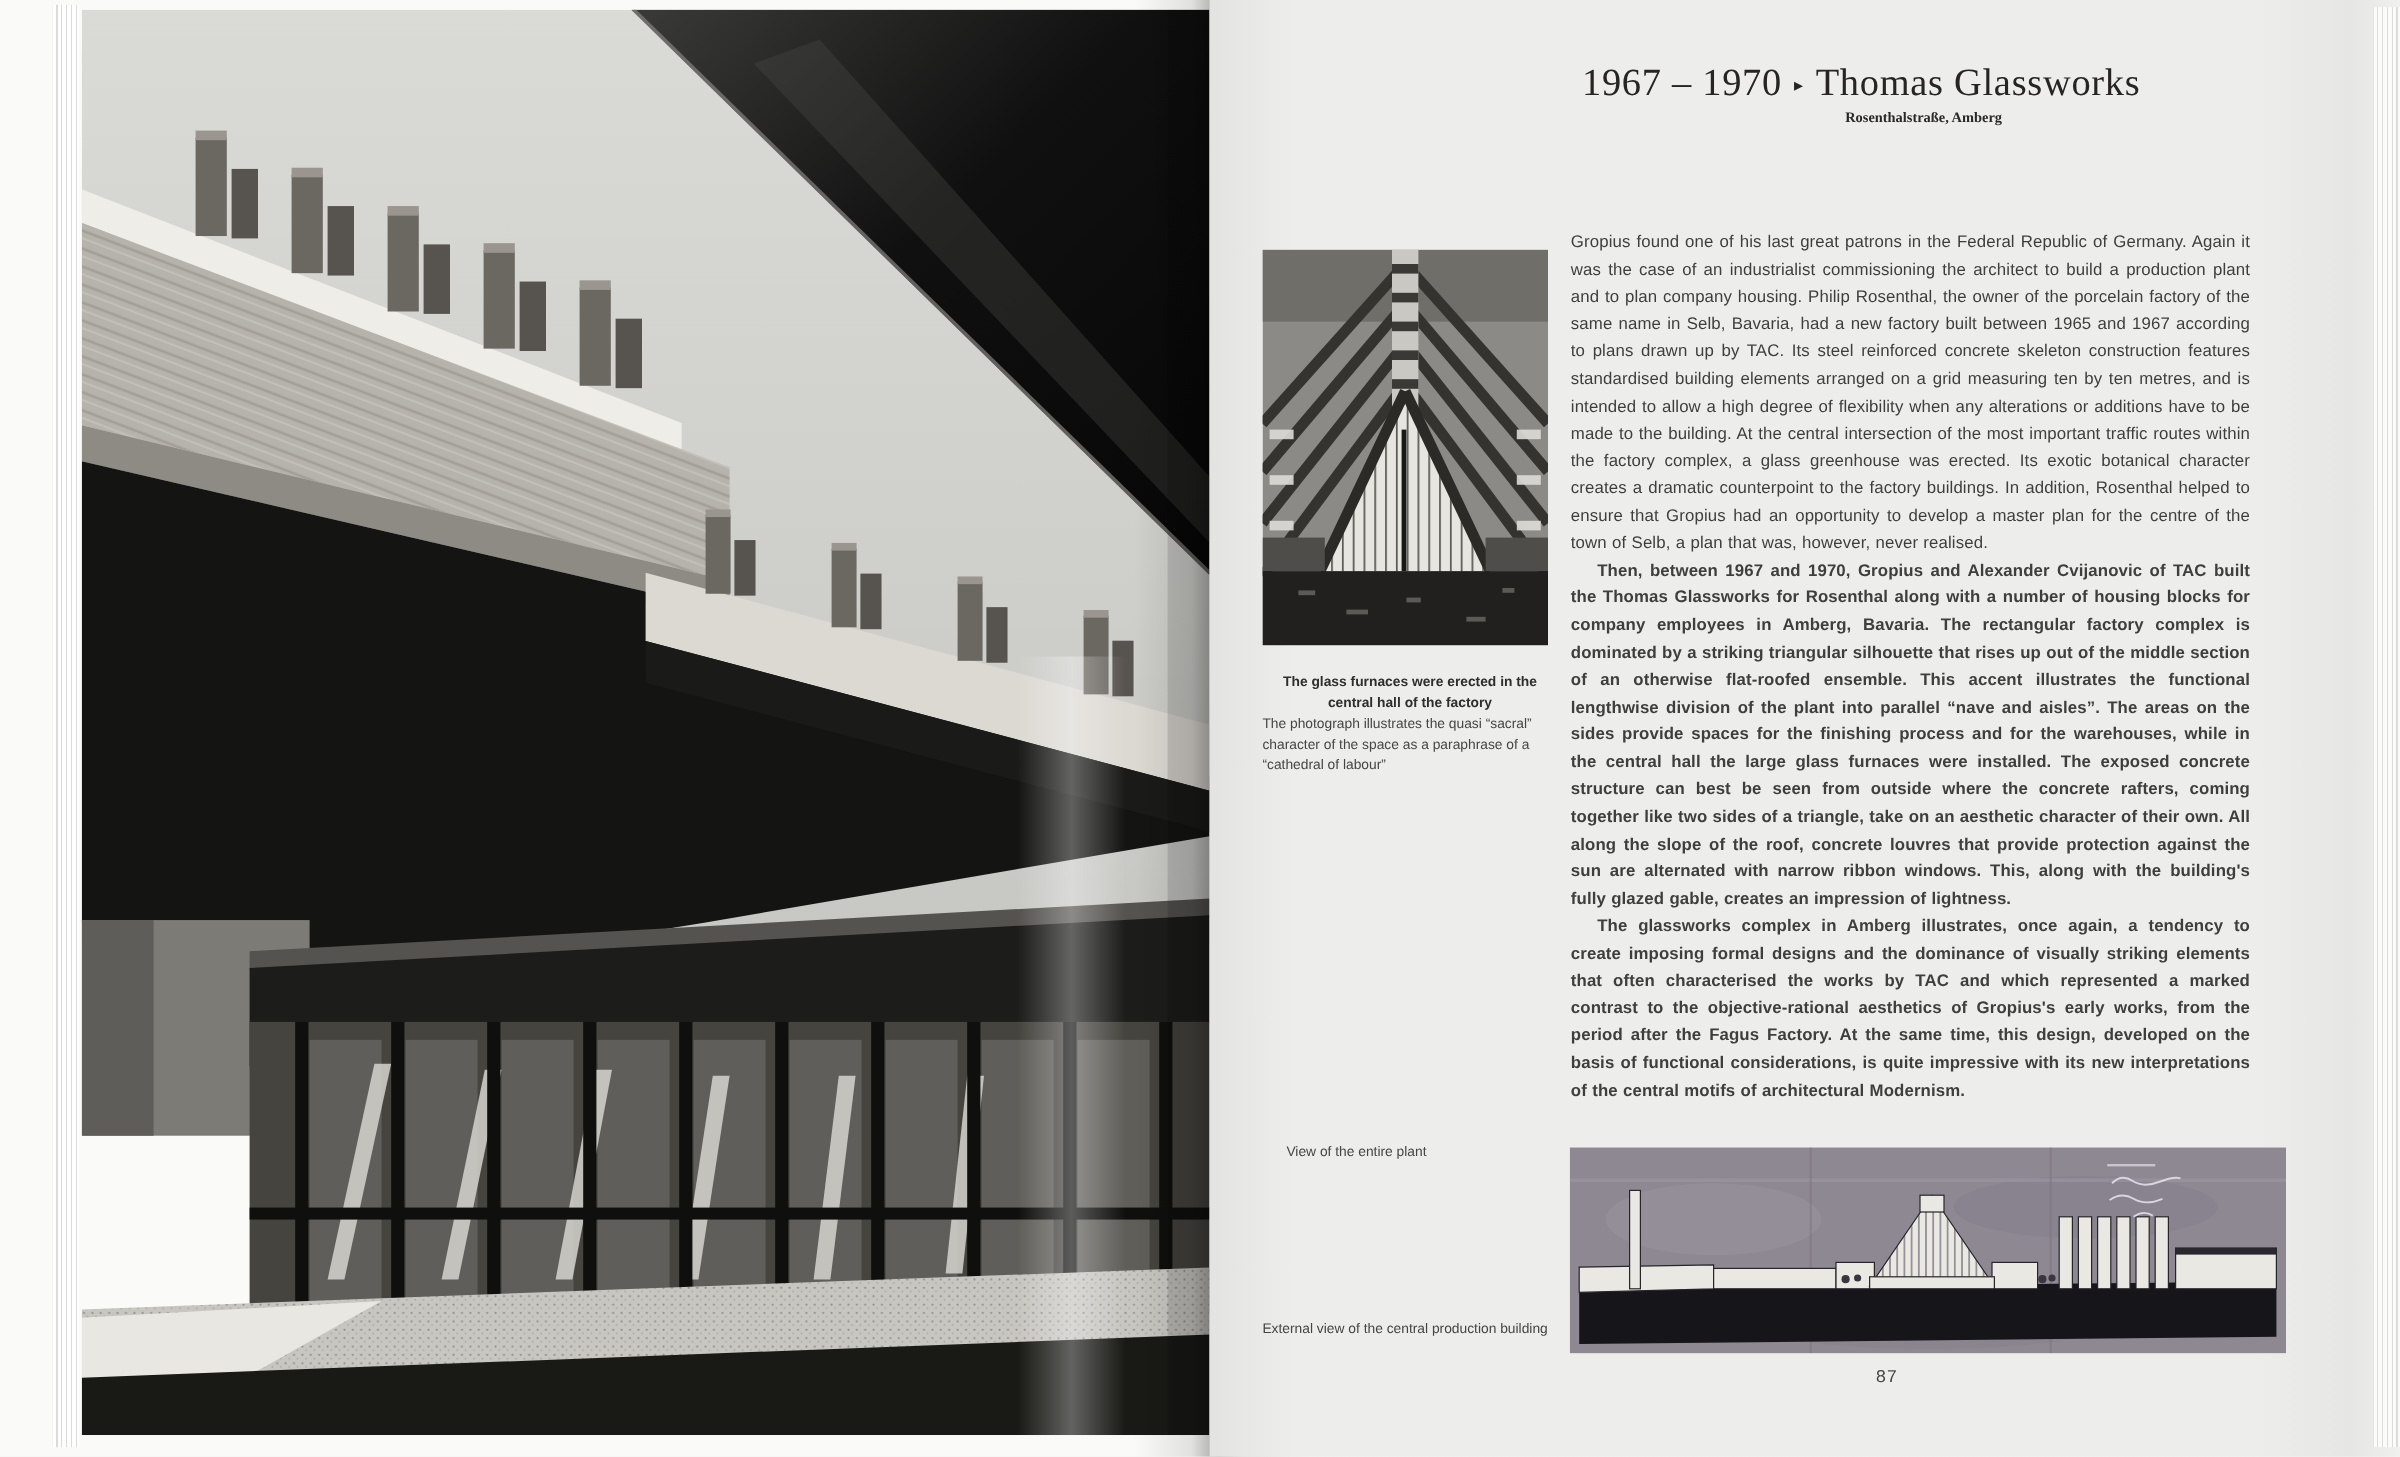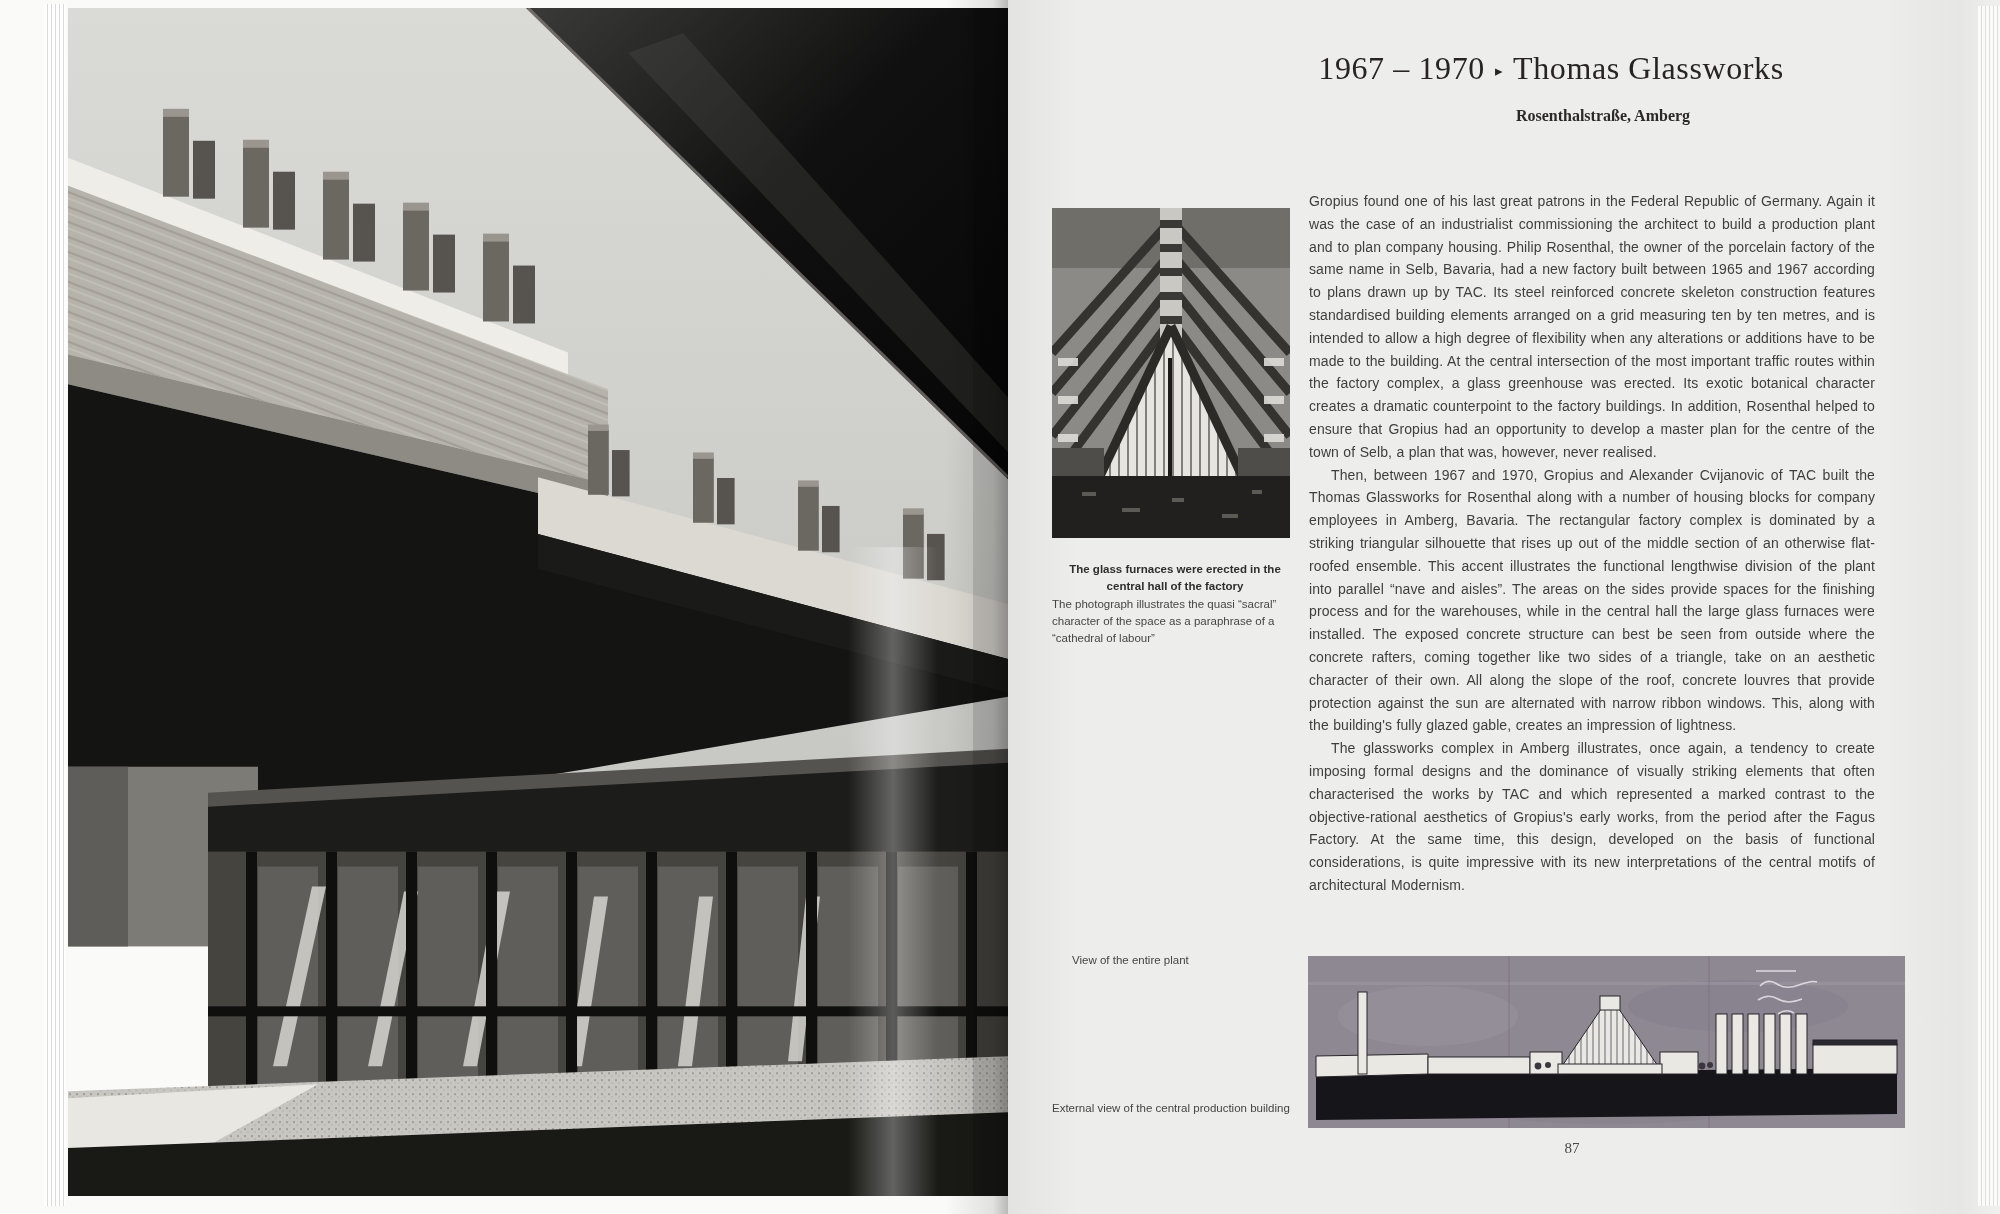--- a/index.html
+++ b/index.html
@@ -23,43 +23,43 @@
   .page-right{position:absolute;left:1008px;top:0;width:992px;height:1214px;
       background:linear-gradient(to right,#e3e3e2 0%,#ededec 7%,#ededec 88%,#e6e6e5 96%,#f0f0ef 100%);
       color:#3e3e3c;}
   .edge-right-lines{position:absolute;left:970px;top:6px;width:22px;height:1200px;
       background:repeating-linear-gradient(to right,#fbfbfa 0 3px,#dcdcda 3px 4px);}
 
   .title-block{position:absolute;left:0;top:50px;width:992px;text-align:center;}
   .title-line{padding-left:94px;font-family:"Liberation Serif","DejaVu Serif",serif;
       font-size:32px;letter-spacing:.6px;color:#262523;white-space:nowrap;}
   .title-sep{font-size:15px;vertical-align:3px;margin:0 10px;color:#262523;}
-  .subtitle-line{padding-left:198px;margin-top:20px;font-family:"Liberation Serif","DejaVu Serif",serif;
-      font-weight:bold;font-size:16px;color:#2a2927;}
+  .subtitle-line{padding-left:198px;margin-top:4px;font-family:"Liberation Serif","DejaVu Serif",serif;
+      font-weight:bold;font-size:12px;color:#2a2927;}
 
   .photo-small{position:absolute;left:44px;top:208px;width:238px;height:330px;overflow:hidden;}
   .photo-small svg{display:block;width:100%;height:100%;}
 
   .caption{position:absolute;left:44px;width:246px;font-size:11.5px;line-height:17.3px;color:#454543;}
   .caption-furnace{top:561px;}
   .caption b{display:block;color:#2e2e2c;font-weight:bold;text-align:center;}
   .caption-plant{top:952px;white-space:nowrap;margin-left:20px;}
   .caption-external{top:1100px;white-space:nowrap;width:300px;}
 
   .body-col{position:absolute;left:301px;top:190px;width:566px;
       font-size:14px;line-height:22.8px;text-align:justify;color:#3e3e3c;
       letter-spacing:.1px;word-spacing:.4px;}
   .body-col p{margin:0;}
-  .body-col p + p{text-indent:22px;}
+  .body-col p + p{text-indent:22px;font-weight:bold;}
 
   .drawing{position:absolute;left:300px;top:956px;width:597px;height:172px;overflow:hidden;}
   .drawing svg{display:block;width:100%;height:100%;}
 
   .pagenum{position:absolute;left:299px;top:1140px;width:530px;text-align:center;
-      font-family:Liberation Serif, serif;font-size:15px;color:#4a4a48;}
+      font-family:Liberation Mono, monospace;font-size:15px;color:#4a4a48;}
 </style>
 </head>
 <body>
 
 <div class="spread">
 
   <div class="page-left">
     <div class="edge-left-lines"></div>
 
     <div class="photo-left">

